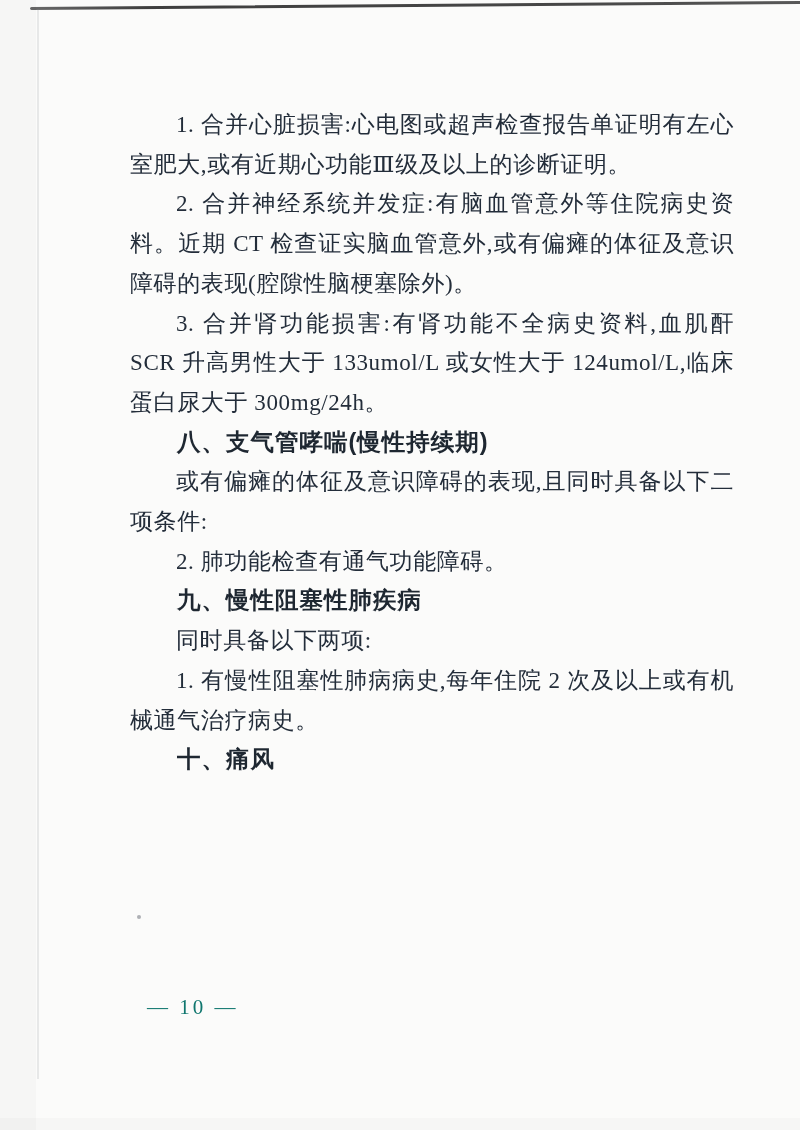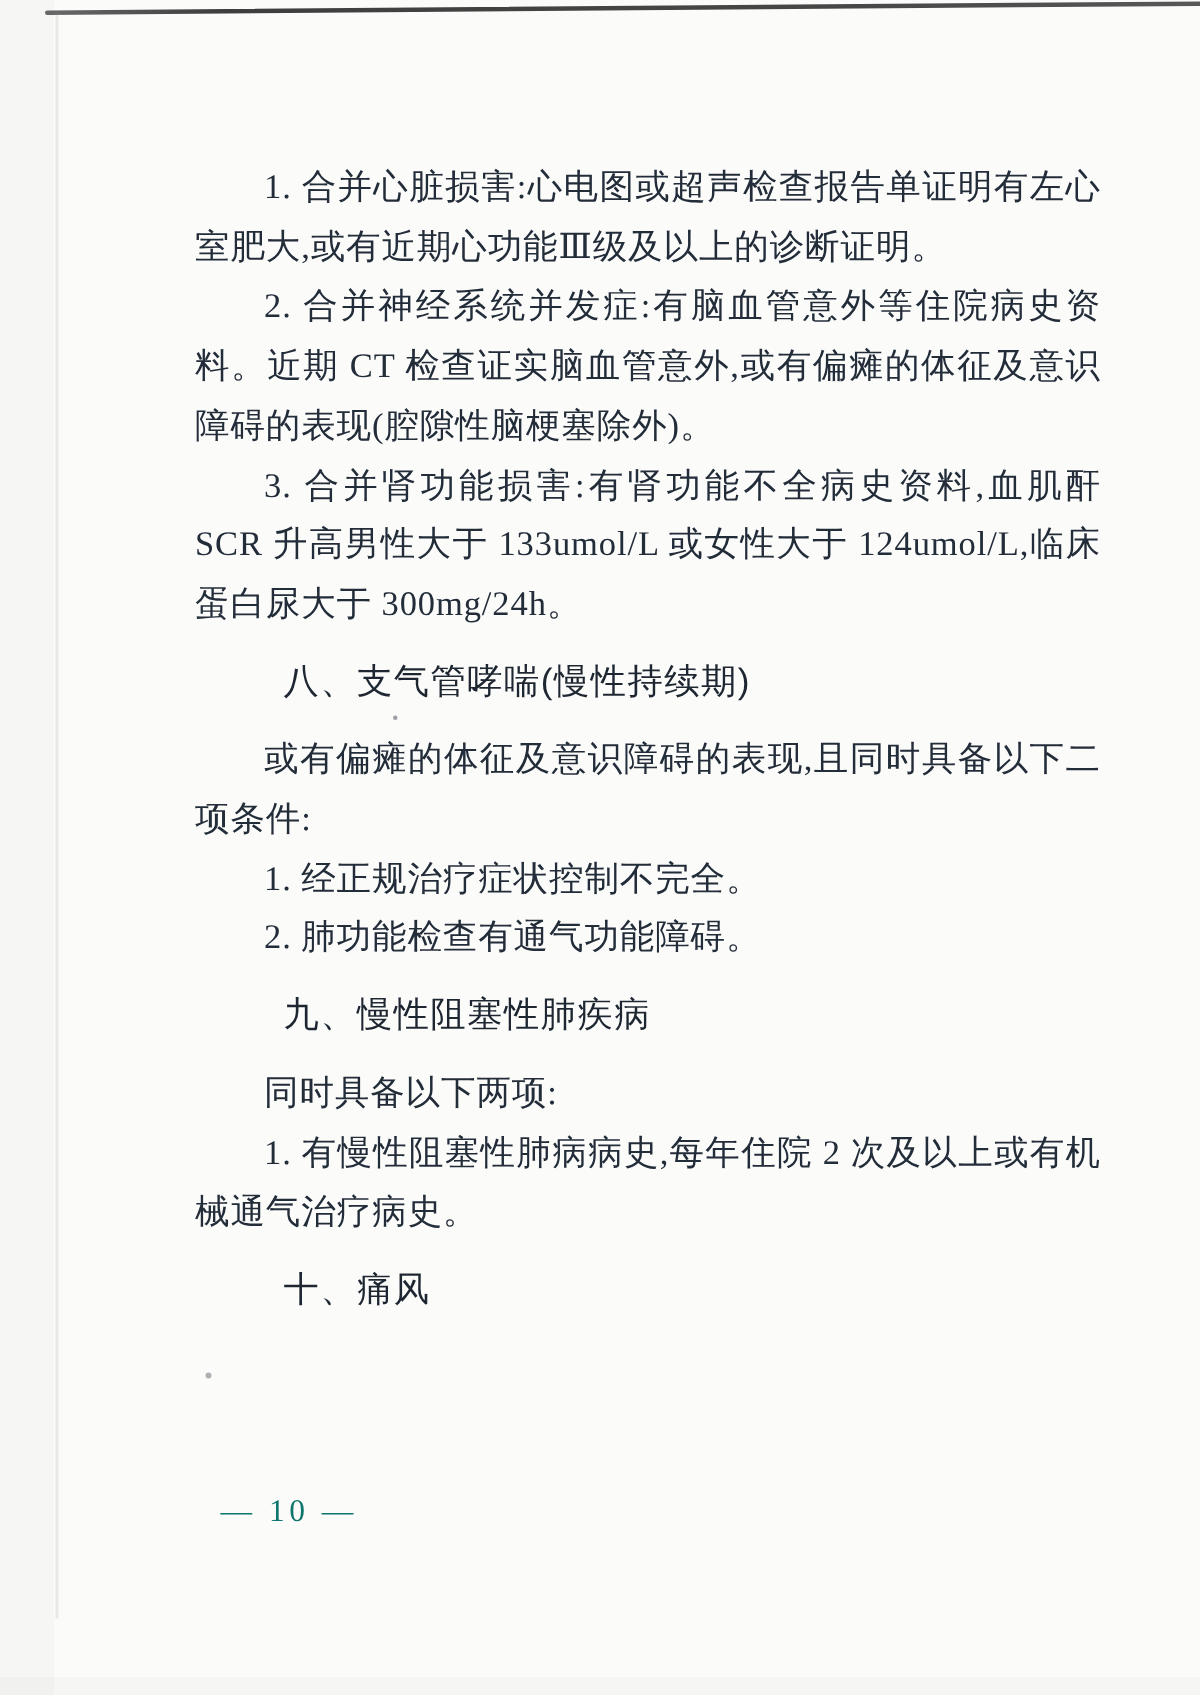--- a/index.html
+++ b/index.html
@@ -83,26 +83,26 @@
     line-height: 39.7px;
     color: #232d3a;
     text-align: justify;
     letter-spacing: 0.6px;
   }
   .doc p {
     margin: 0;
     text-indent: 2em;
   }
   .doc h2 {
-    margin: 12px;
+    margin: 0;
     text-indent: 2em;
     font-family: "Liberation Sans", "DejaVu Sans", sans-serif;
     font-size: 23.5px;
     line-height: 39.7px;
-    font-weight: 400;
+    font-weight: 700;
     color: #1e2731;
     letter-spacing: 1px;
   }
   .page-number {
     position: absolute;
     left: 147px;
     top: 995px;
     font-size: 21px;
     color: #0f766e;
     letter-spacing: 3px;
@@ -120,21 +120,20 @@
   <div class="scan-bottom-band"></div>
   <div class="speck-1"></div>
   <div class="speck-2"></div>
 
   <div class="doc">
     <p>1. 合并心脏损害:心电图或超声检查报告单证明有左心室肥大,或有近期心功能Ⅲ级及以上的诊断证明。</p>
     <p>2. 合并神经系统并发症:有脑血管意外等住院病史资料。近期 CT 检查证实脑血管意外,或有偏瘫的体征及意识障碍的表现(腔隙性脑梗塞除外)。</p>
     <p>3. 合并肾功能损害:有肾功能不全病史资料,血肌酐 SCR 升高男性大于 133umol/L 或女性大于 124umol/L,临床蛋白尿大于 300mg/24h。</p>
     <h2>八、支气管哮喘(慢性持续期)</h2>
     <p>或有偏瘫的体征及意识障碍的表现,且同时具备以下二项条件:</p>
-    <p>1. 经正规治疗症状控制不完全。</p>
     <p>2. 肺功能检查有通气功能障碍。</p>
     <h2>九、慢性阻塞性肺疾病</h2>
     <p>同时具备以下两项:</p>
     <p>1. 有慢性阻塞性肺病病史,每年住院 2 次及以上或有机械通气治疗病史。</p>
     <h2>十、痛风</h2>
   </div>
 
   <div class="page-number">— 10 —</div>
 
 </div>

